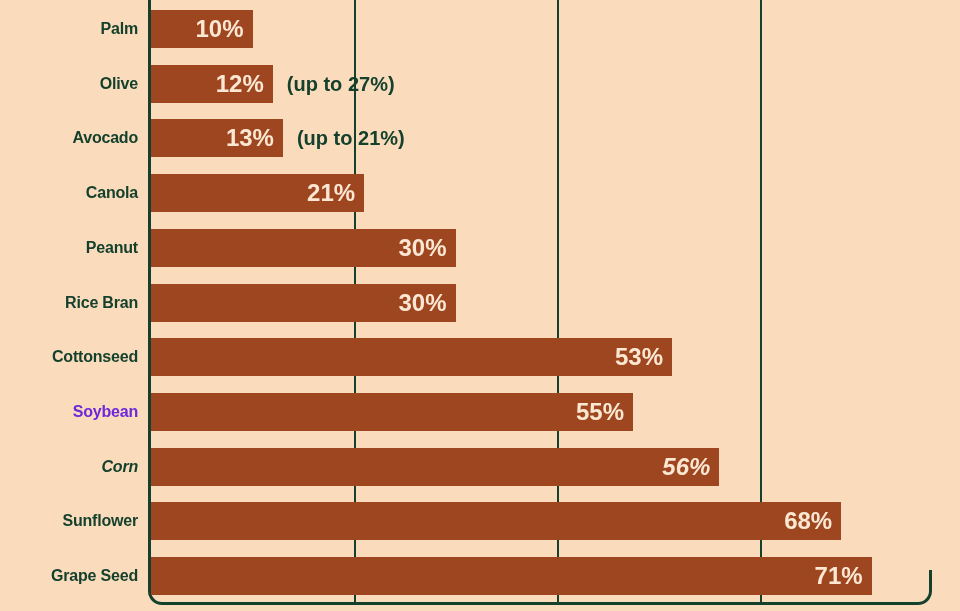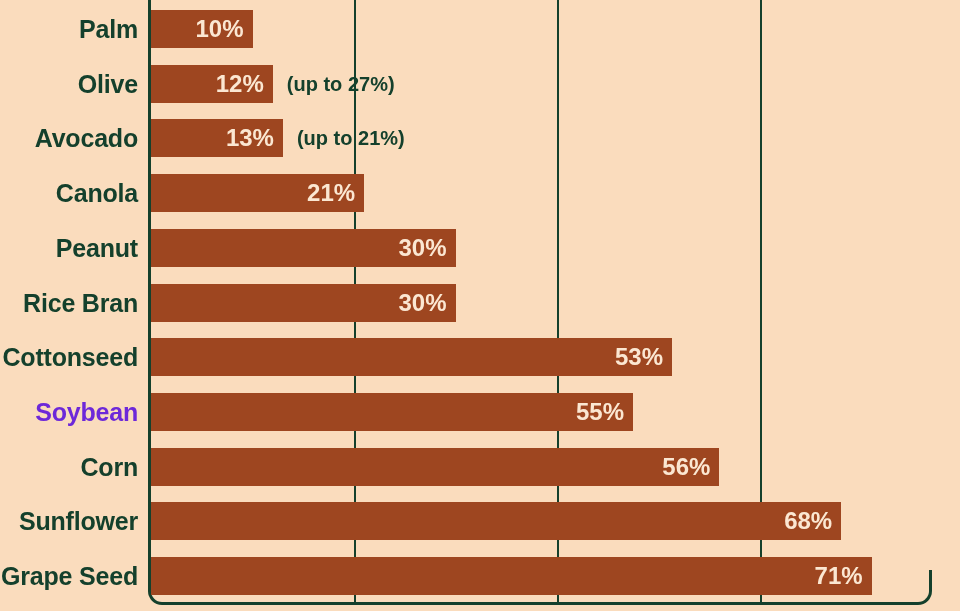--- a/index.html
+++ b/index.html
@@ -73,21 +73,21 @@
   }
   .row-label {
     position: absolute;
     left: 0;
     top: 0;
     width: 138px;
     height: 38px;
     line-height: 38px;
     text-align: right;
     color: #14402C;
-    font-size: 25px;
+    font-size: 16px;
     font-weight: bold;
     letter-spacing: -0.2px;
     white-space: nowrap;
   }
   .bar {
     position: absolute;
     left: 151px;
     top: 0;
     height: 38px;
     background: #9E4620;
@@ -172,21 +172,21 @@
         <div class="bar" style="width: 521px; left: 151px; background: rgb(158, 70, 32);">
           <span class="bar-value" style="color: rgb(251, 231, 210);">53%</span>
         </div>
       </div>
       <div class="row" style="top: 392.9px;">
         <div class="row-label" style="color: #6d28d9;">Soybean</div>
         <div class="bar" style="width: 482px; left: 151px; background: rgb(158, 70, 32);">
           <span class="bar-value" style="color: rgb(251, 231, 210);">55%</span>
         </div>
       </div>
-      <div class="row" style="top: 447.6px;">
+      <div class="row" style="top: 447.6px; font-style: italic;">
         <div class="row-label" style="color: rgb(20, 64, 44);">Corn</div>
         <div class="bar" style="width: 568.4px; left: 151px; background: rgb(158, 70, 32);">
           <span class="bar-value" style="color: rgb(251, 231, 210);">56%</span>
         </div>
       </div>
       <div class="row" style="top: 502.3px;">
         <div class="row-label" style="color: rgb(20, 64, 44);">Sunflower</div>
         <div class="bar" style="width: 690.2px; left: 151px; background: rgb(158, 70, 32);">
           <span class="bar-value" style="color: rgb(251, 231, 210);">68%</span>
         </div>

